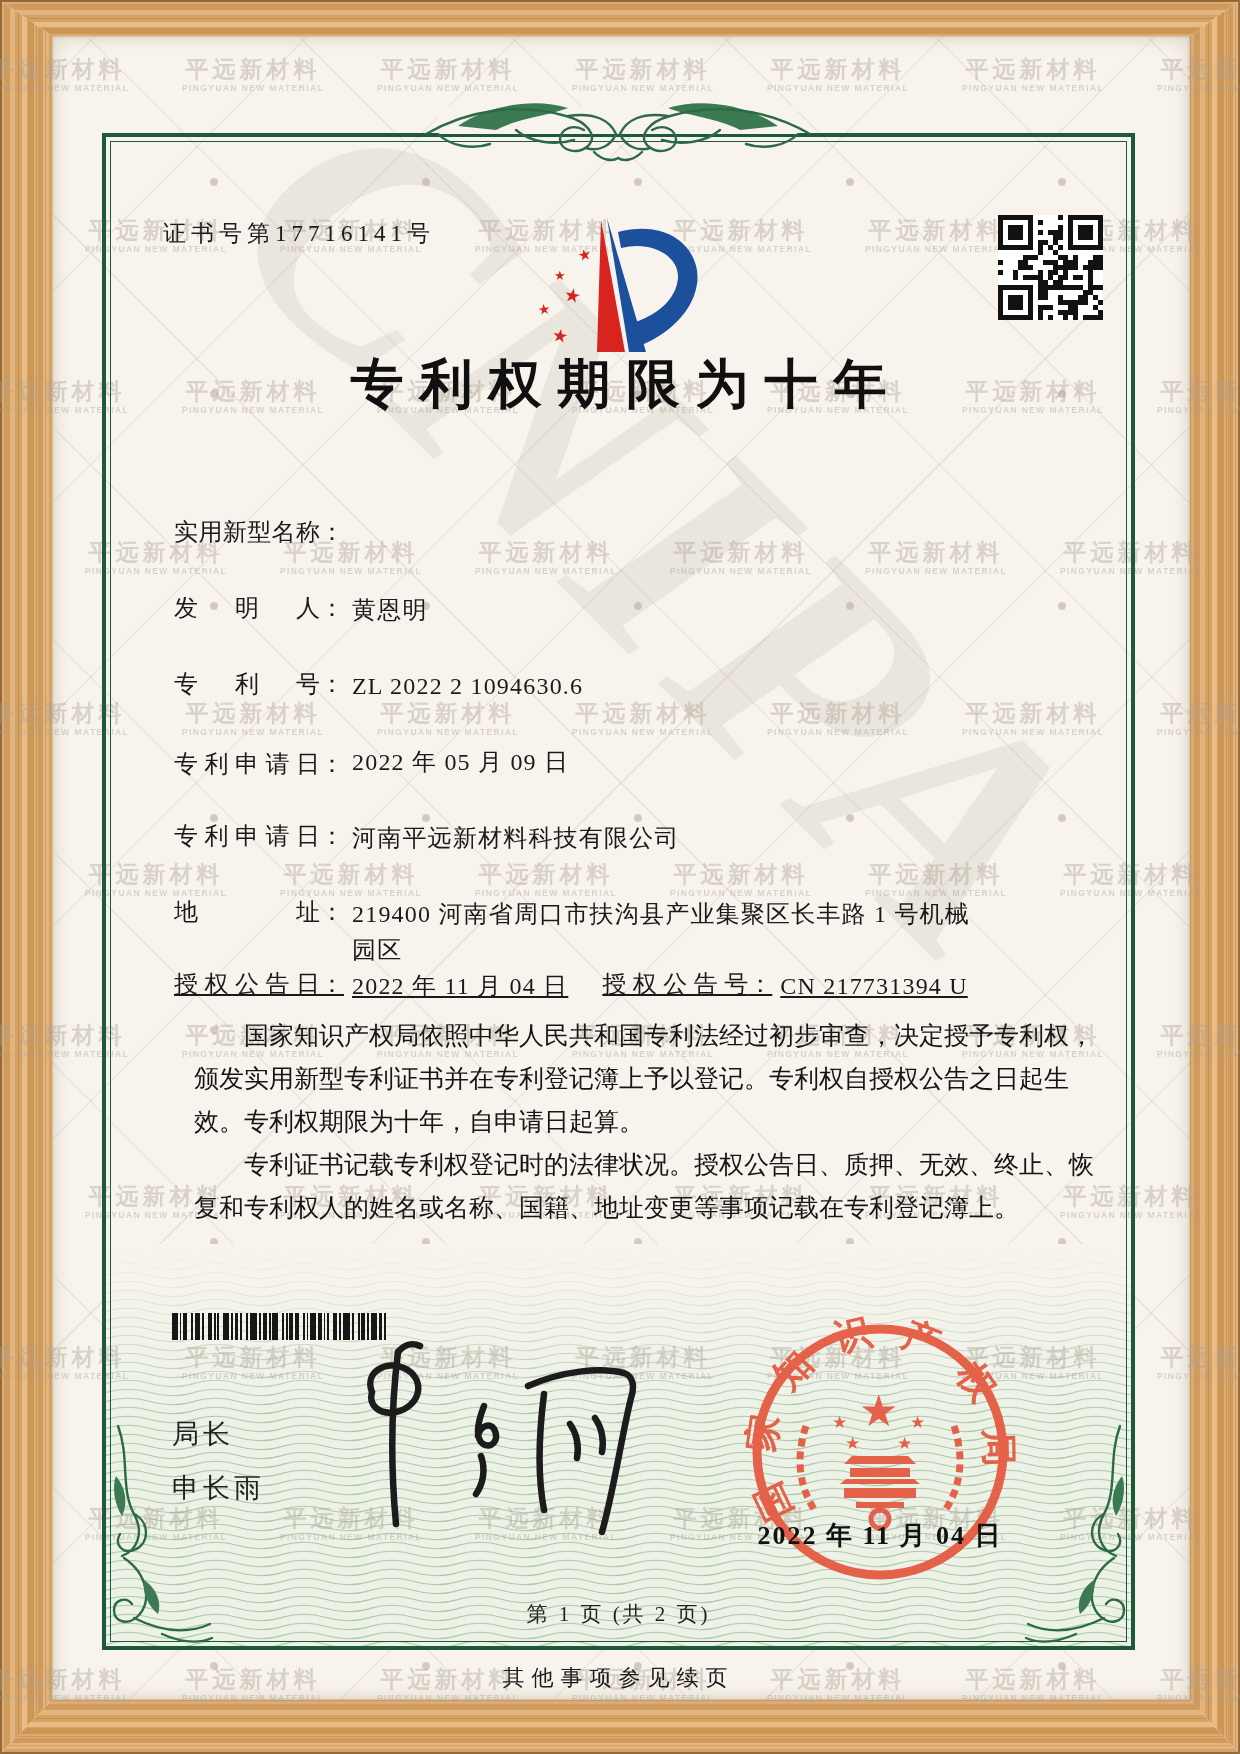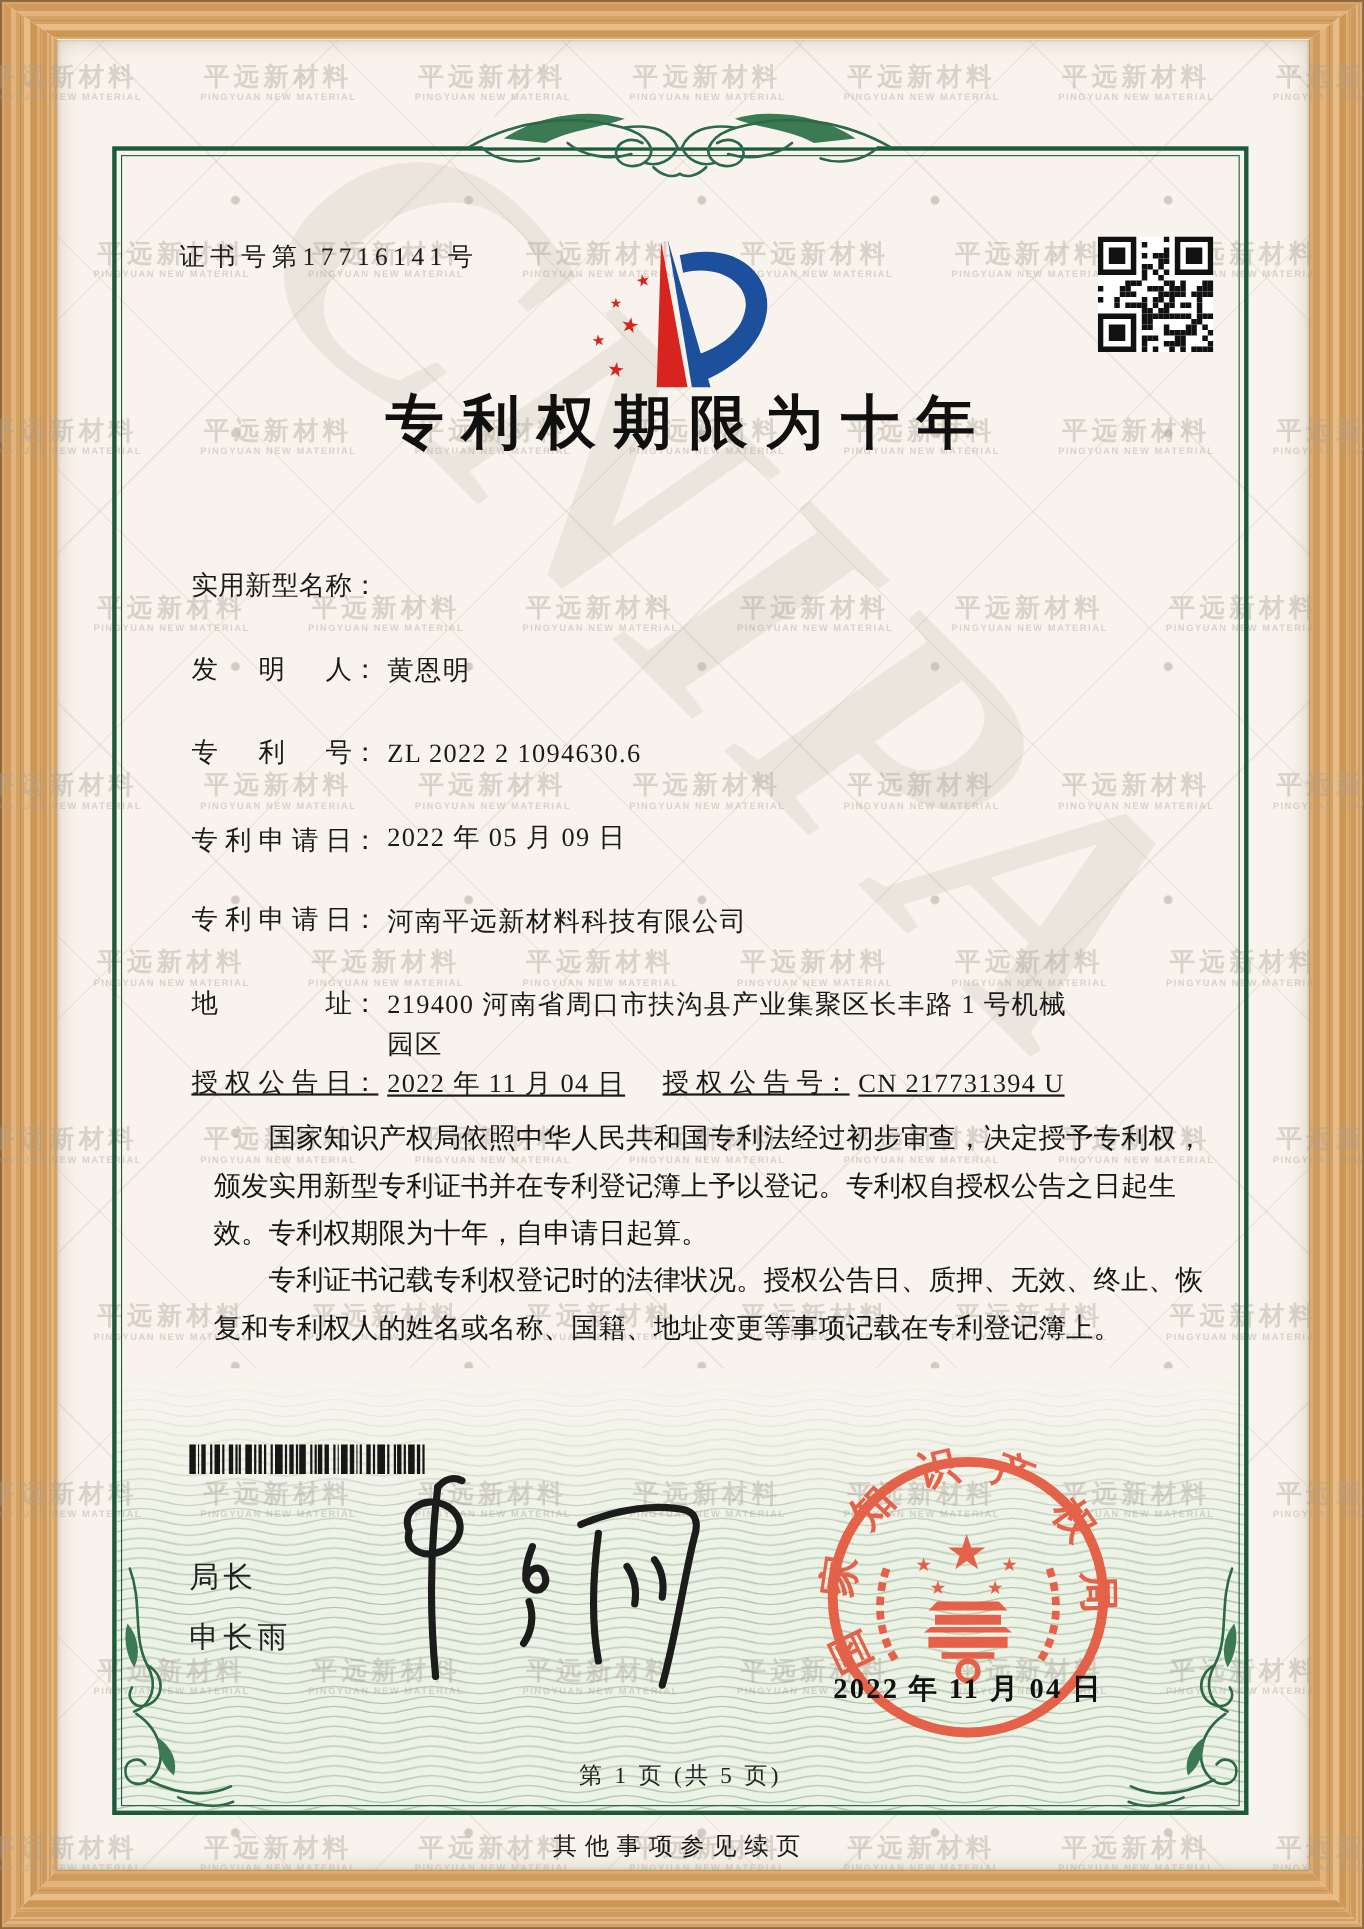--- a/index.html
+++ b/index.html
@@ -795,16 +795,16 @@
         <polygon points="96,168 176,168 170,163 102,163"></polygon>
         <rect x="100" y="172" width="72" height="10"></rect>
         <rect x="112" y="186" width="48" height="6"></rect>
         <path d="M62,110 C52,140 54,170 72,196" fill="none" stroke="#e4573d" stroke-width="7" stroke-dasharray="8 5"></path>
         <path d="M210,110 C220,140 218,170 200,196" fill="none" stroke="#e4573d" stroke-width="7" stroke-dasharray="8 5"></path>
         <circle cx="136" cy="203" r="9" fill="none" stroke="#e4573d" stroke-width="5"></circle>
       </g>
     </svg>
     <div class="seal-date">2022 年 11 月 04 日</div>
 
-    <div class="page-no">第 1 页 (共 5 页)</div>
+    <div class="page-no">第 1 页 (共 2 页)</div>
     <div class="cont-note">其他事项参见续页</div>
   </div>
 </div>
 
 </body></html>

